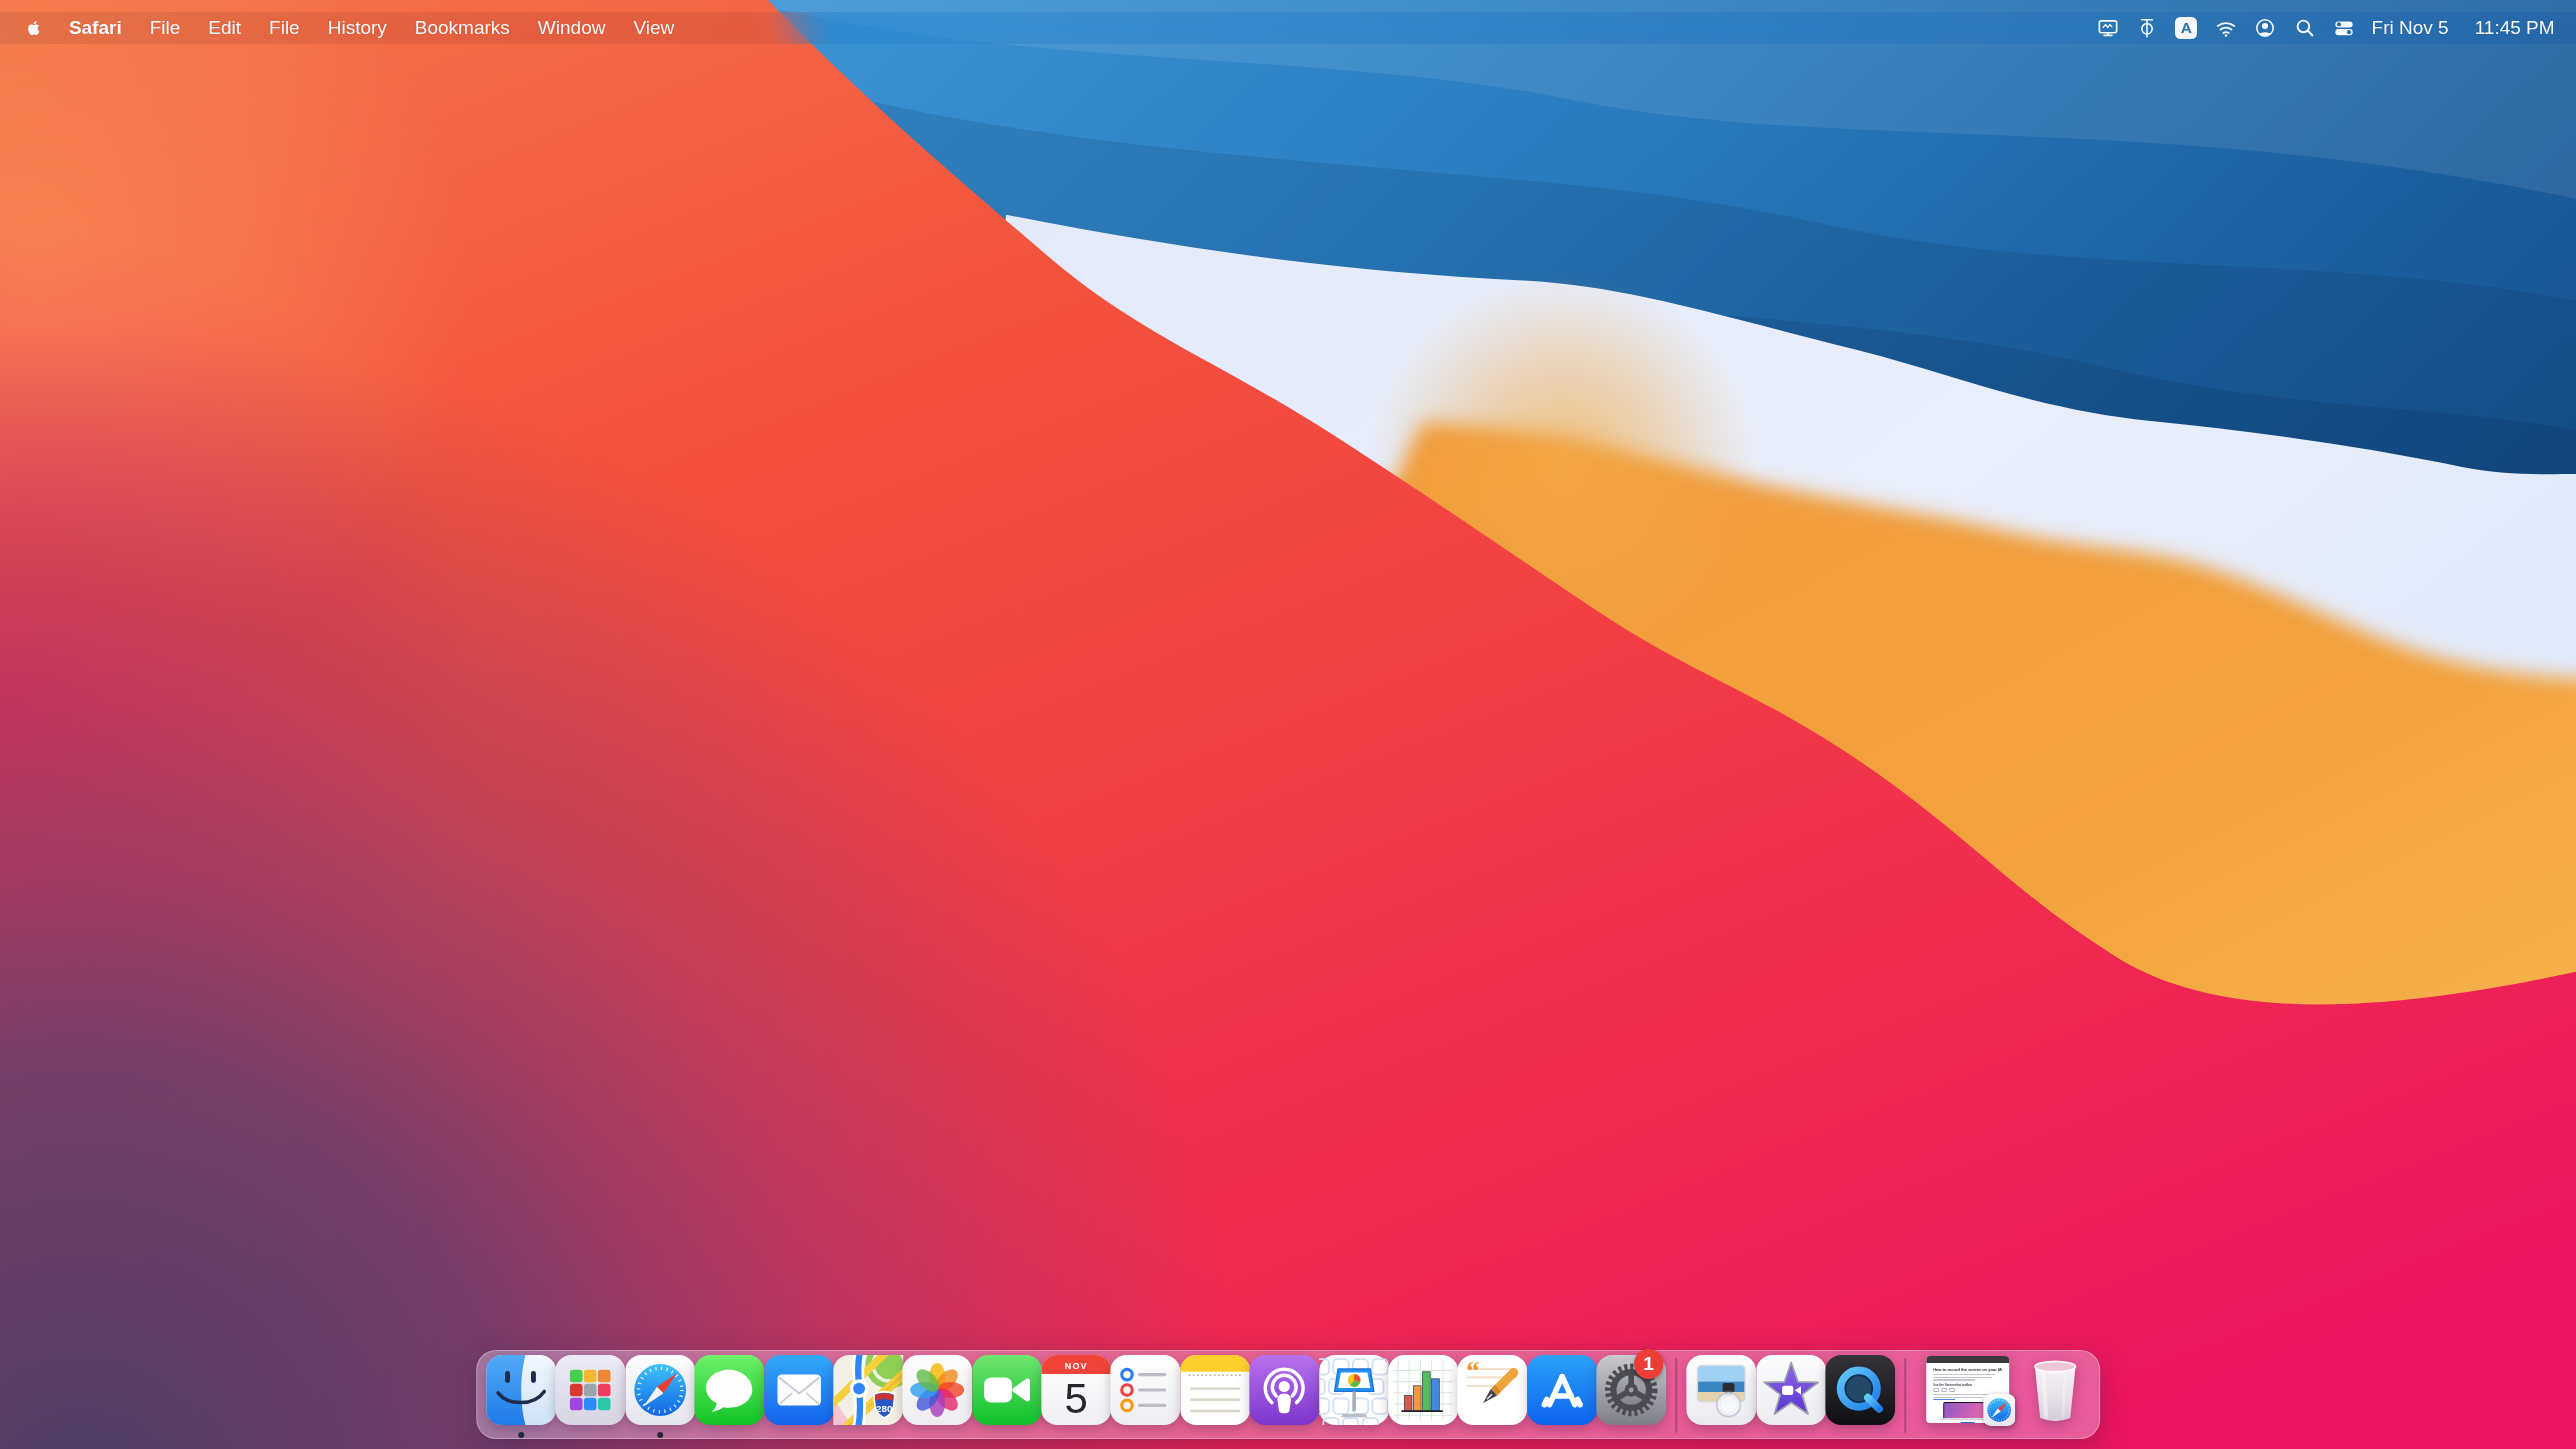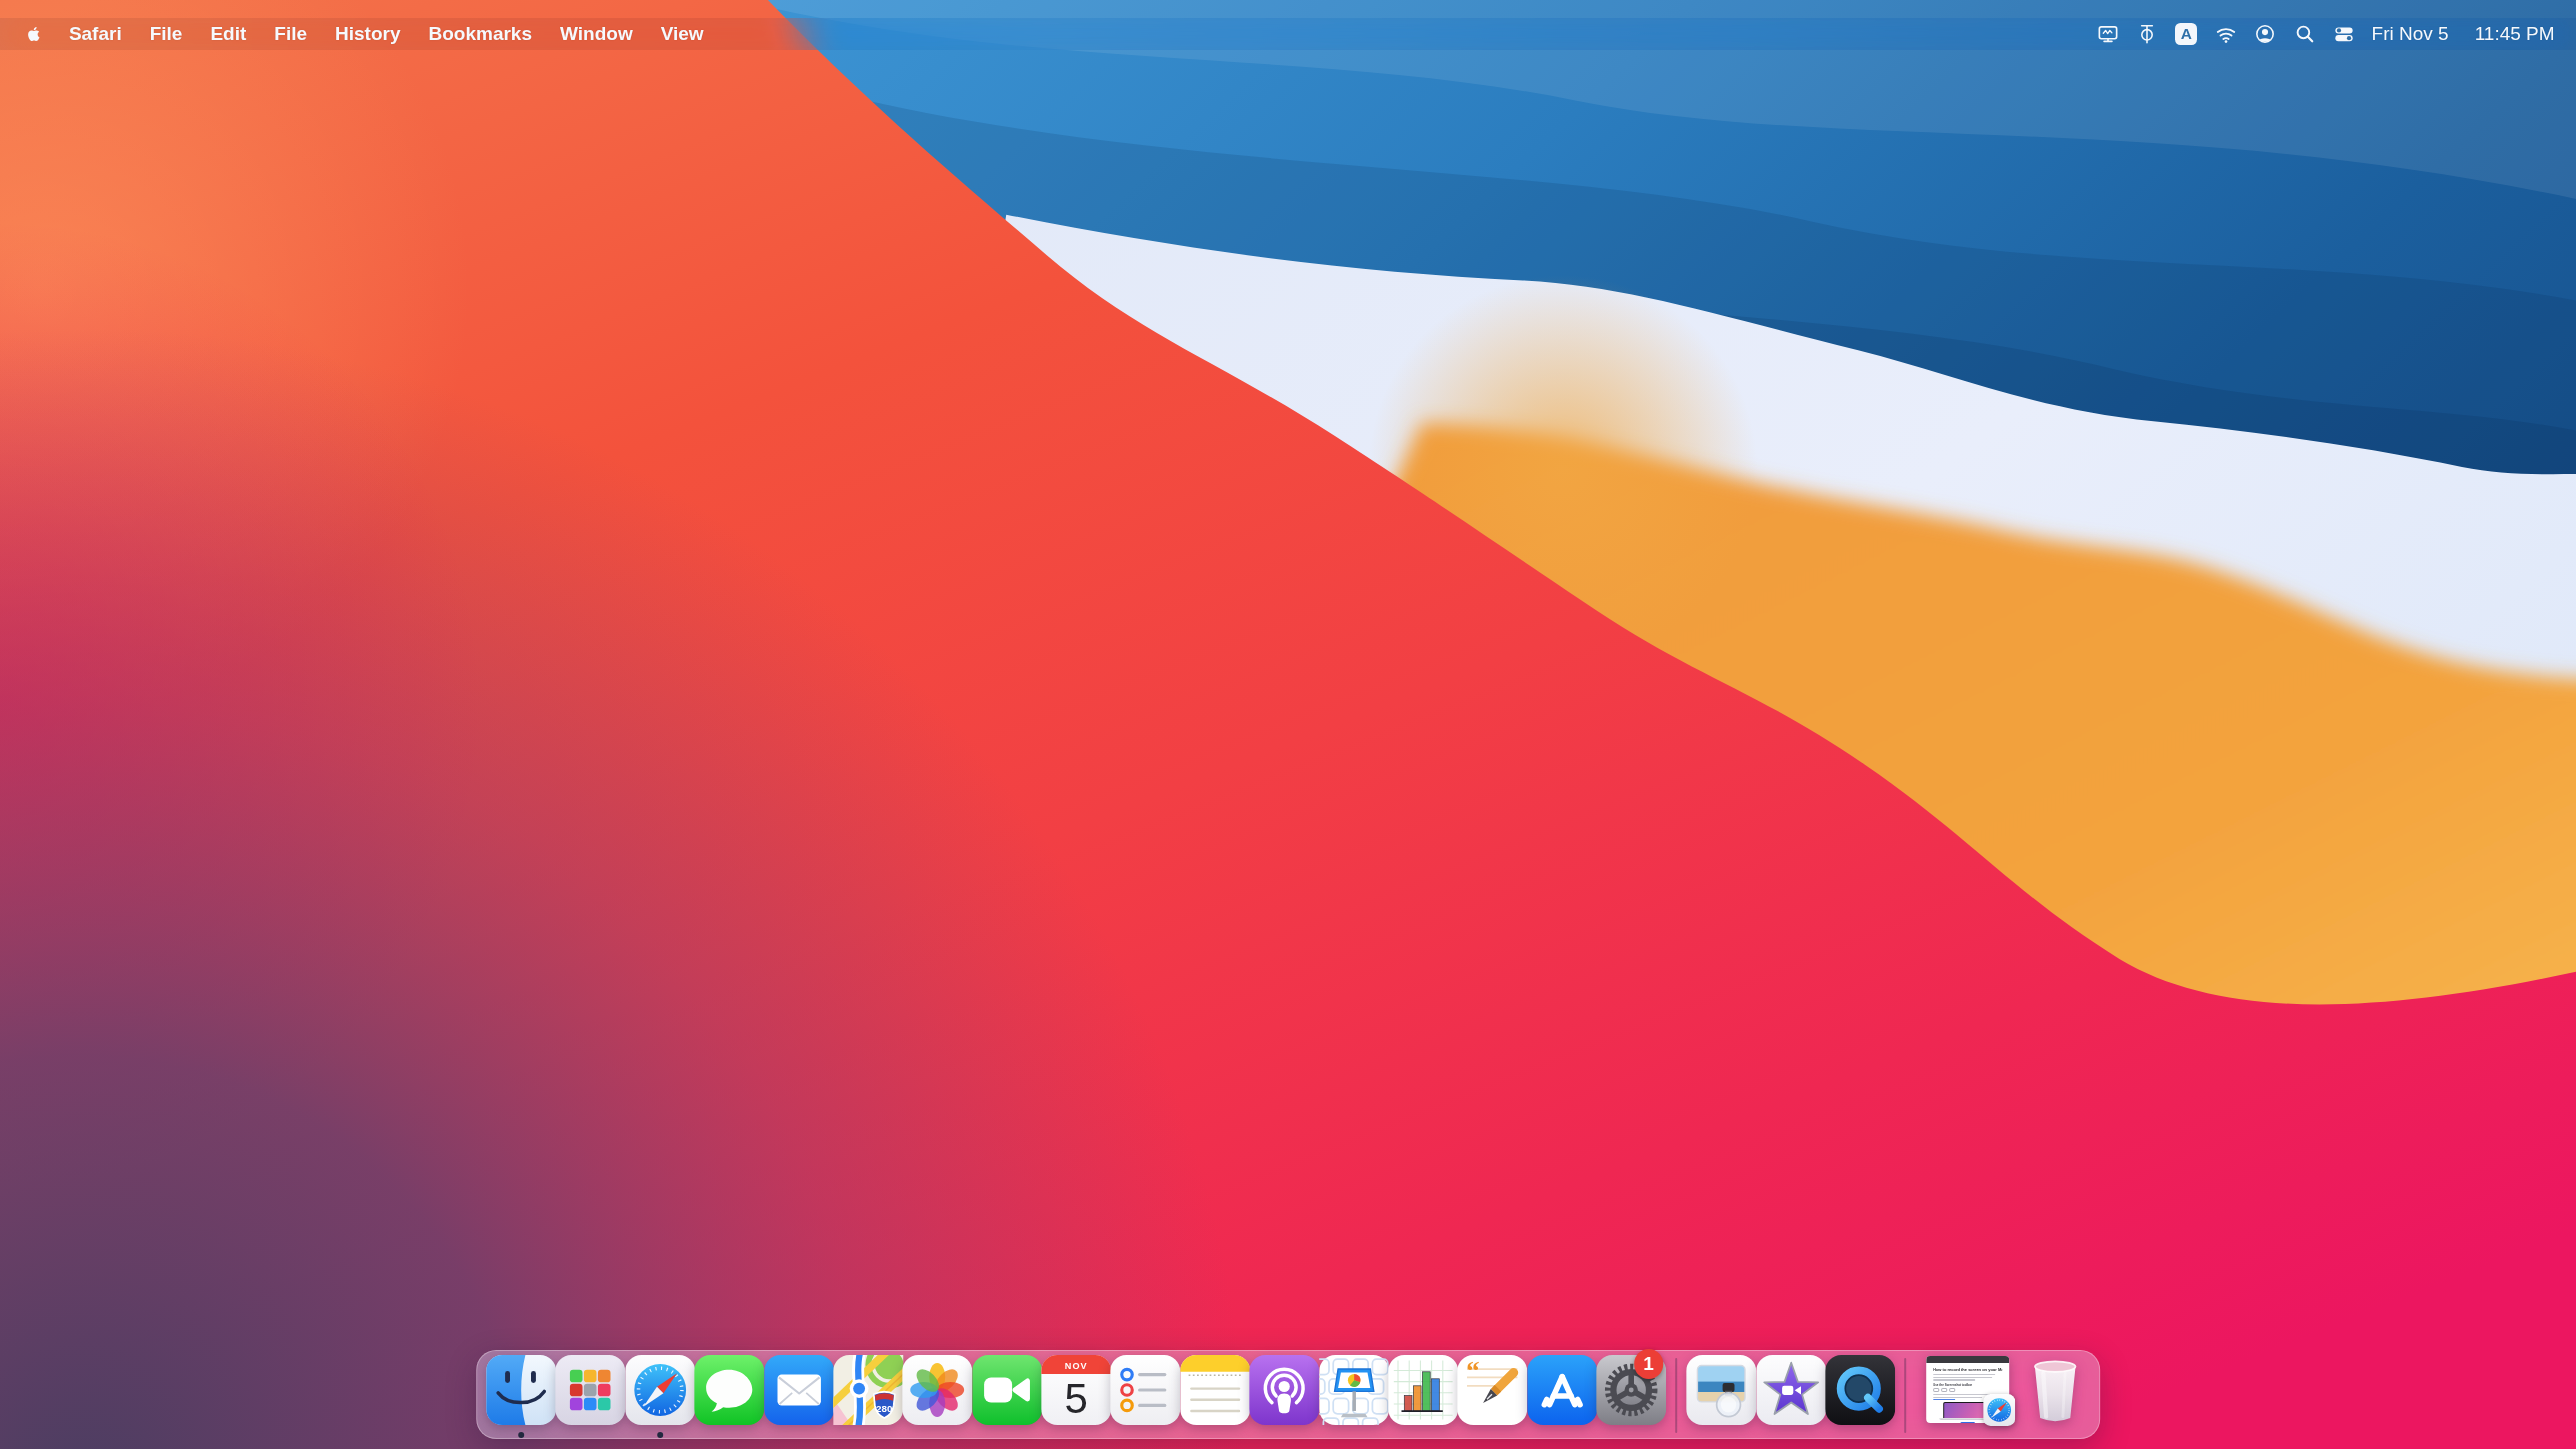--- a/index.html
+++ b/index.html
@@ -4,29 +4,29 @@
 <style>
   * { margin:0; padding:0; box-sizing:border-box; }
   html,body { width:2576px; height:1449px; overflow:hidden; }
   body { font-family:"Liberation Sans", sans-serif; position:relative; background:#16528f; }
   .screen { position:absolute; inset:0; width:2576px; height:1449px; overflow:hidden; }
 
   
   .wallpaper { position:absolute; inset:0; z-index:0; }
 
   
-  .menubar { position:absolute; top:18px; left:0; right:0; height:32px; z-index:20;
+  .menubar { position:absolute; top:12px; left:0; right:0; height:32px; z-index:20;
     display:flex; align-items:center; justify-content:space-between;
     background:rgba(28,52,96,0.10); backdrop-filter:blur(17.4px) saturate(1.25);
     color:#f6f9fd; font-size:19px; text-shadow:0 0 2px rgba(0,0,0,0.12); }
   .mb-left { display:flex; align-items:center; padding-left:17.4px; height:100%; }
   .mb-right { display:flex; align-items:center; padding-right:13.4px; height:100%; }
   .apple { display:flex; align-items:center; padding:0 14.8px 0 10.7px; height:100%; }
   .apple svg { width:12px; height:14px; }
-  .menu-item { padding:0 14px; height:100%; display:flex; align-items:center;font-weight:bold; }
+  .menu-item { padding:0 14px; height:100%; display:flex; align-items:center; }
   .menu-item.appname { font-weight:700; }
   .status-item { padding:0 8.7px; height:100%; display:flex; align-items:center; }
   .status-item svg { width:22px; height:22px; }
   .input-badge { width:22px; height:22px; border-radius:5.4px; background:#f3f6fb;
     color:#2e6fa8; font-weight:700; font-size:15.4px; display:flex; align-items:center;
     justify-content:center; text-shadow:none; }
   .clock { display:flex; align-items:center; gap:26px; padding:0 8px 0 8px; }
 
   
   .dock-wrap { position:absolute; left:50%; bottom:10px; transform:translateX(-50%); z-index:20; }

